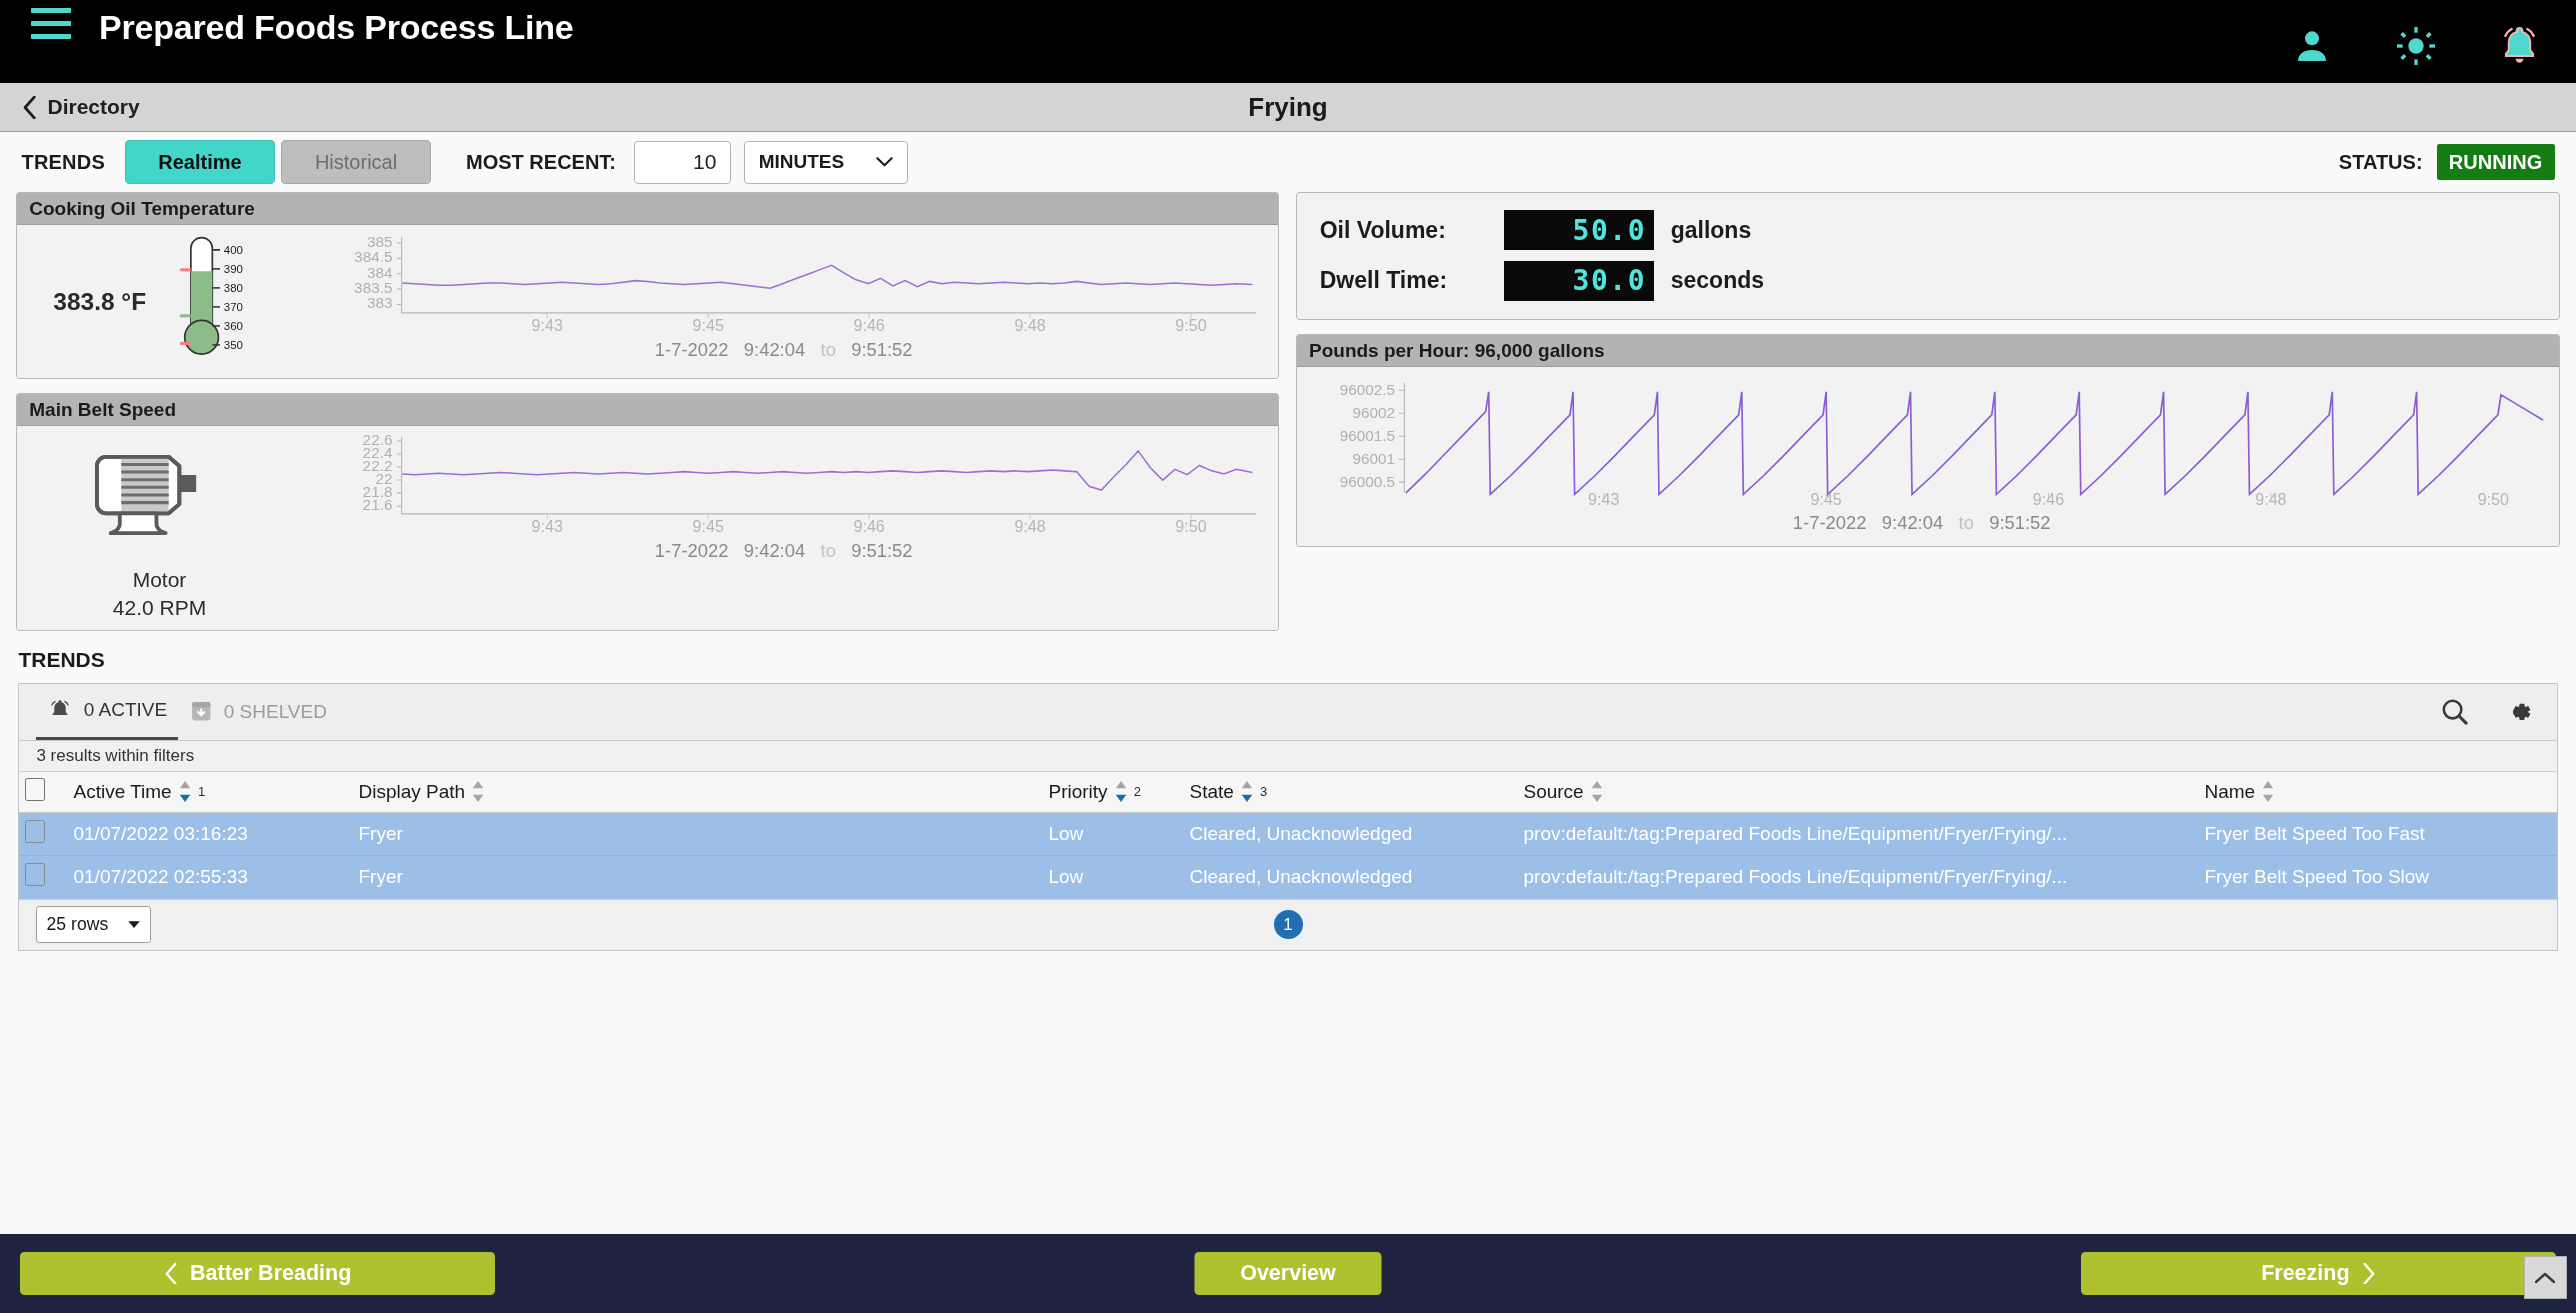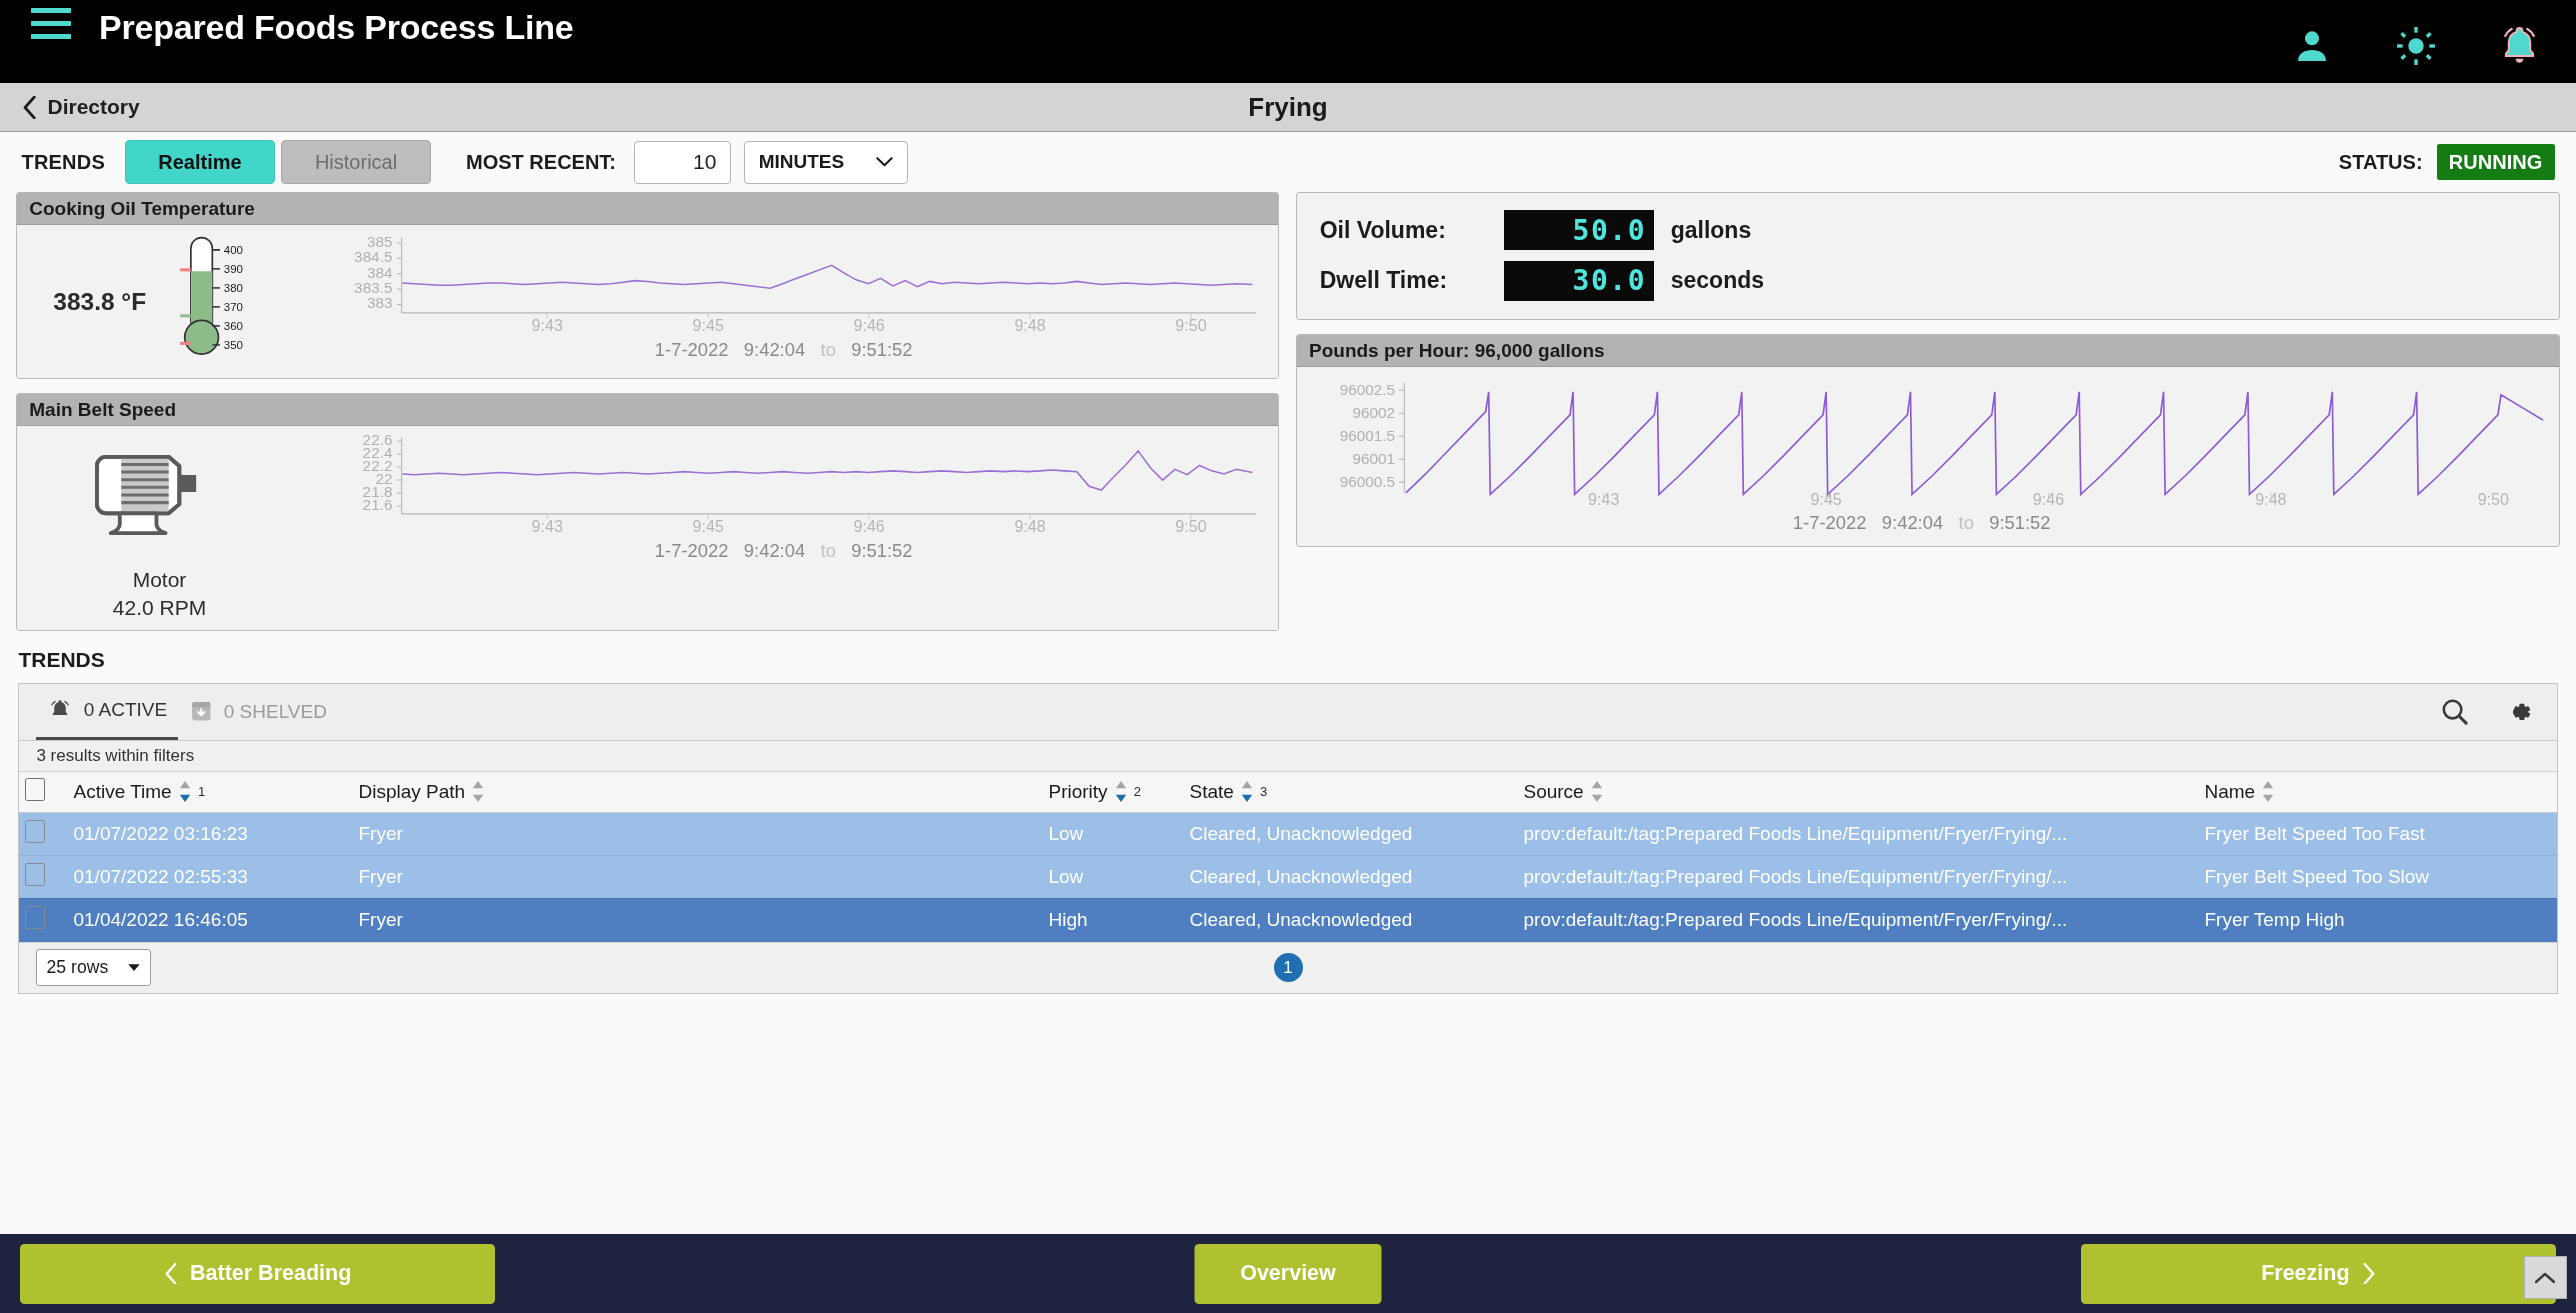--- a/index.html
+++ b/index.html
@@ -182,21 +182,21 @@
     pointer-events: auto; cursor: pointer;
   }
 
   
   .bottomnav {
     position: absolute; left: 0; right: 0; bottom: 0; height: 79px;
     background: #1E2440; display: flex; align-items: center; padding: 0 20px;
   }
   .nav-btn {
     background: #AFC12F; color: #fff; font-size: 21.5px; font-weight: bold;
-    border-radius: 4.6px; height: 60px; display: flex; align-items: center;
+    border-radius: 4.6px; height: 43px; display: flex; align-items: center;
     justify-content: center; gap: 12.3px; cursor: pointer;
   }
   .nav-prev { width: 475px; }
   .nav-mid { width: 187px; position: absolute; left: 50%; transform: translateX(-50%); }
   .nav-next { width: 475px; margin-left: auto; }
   .scroll-top {
     width: 43px; height: 43px; background: #d9d9d9; border: 0.8px solid #b0b0b0;
     display: flex; align-items: center; justify-content: center; cursor: pointer;
     position: absolute; right: 9.2px; bottom: 14px;
   }
@@ -618,29 +618,20 @@
       </tr>
       <tr class="row-light2">
         <td><span class="cbox"></span></td>
         <td>01/07/2022 02:55:33</td>
         <td>Fryer</td>
         <td>Low</td>
         <td>Cleared, Unacknowledged</td>
         <td>prov:default:/tag:Prepared Foods Line/Equipment/Fryer/Frying/...</td>
         <td>Fryer Belt Speed Too Slow</td>
       </tr>
-      <tr class="row-dark">
-        <td><span class="cbox"></span></td>
-        <td>01/04/2022 16:46:05</td>
-        <td>Fryer</td>
-        <td>High</td>
-        <td>Cleared, Unacknowledged</td>
-        <td>prov:default:/tag:Prepared Foods Line/Equipment/Fryer/Frying/...</td>
-        <td>Fryer Temp High</td>
-      </tr>
     </tbody>
   </table>
 
   <div class="table-foot">
     <div class="rows-select">
       <span>25 rows</span>
       <svg width="14" height="9.2" viewBox="0 0 12 8">
           <path d="M1 1l5 6 5-6z" fill="#1b1b1b"></path>
         </svg>
     </div>

